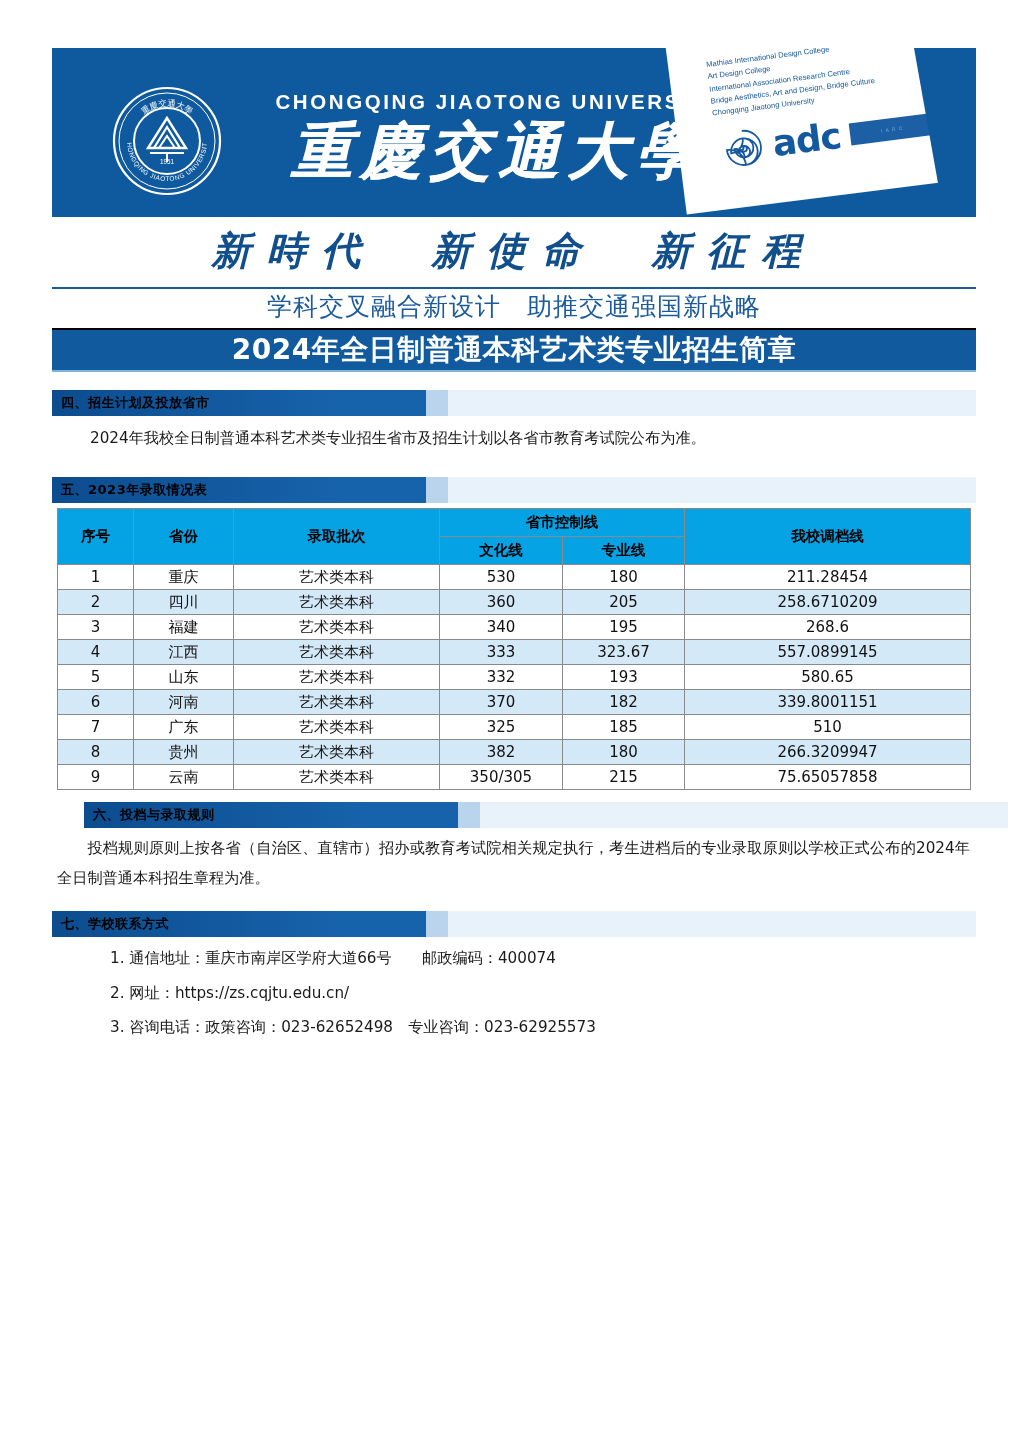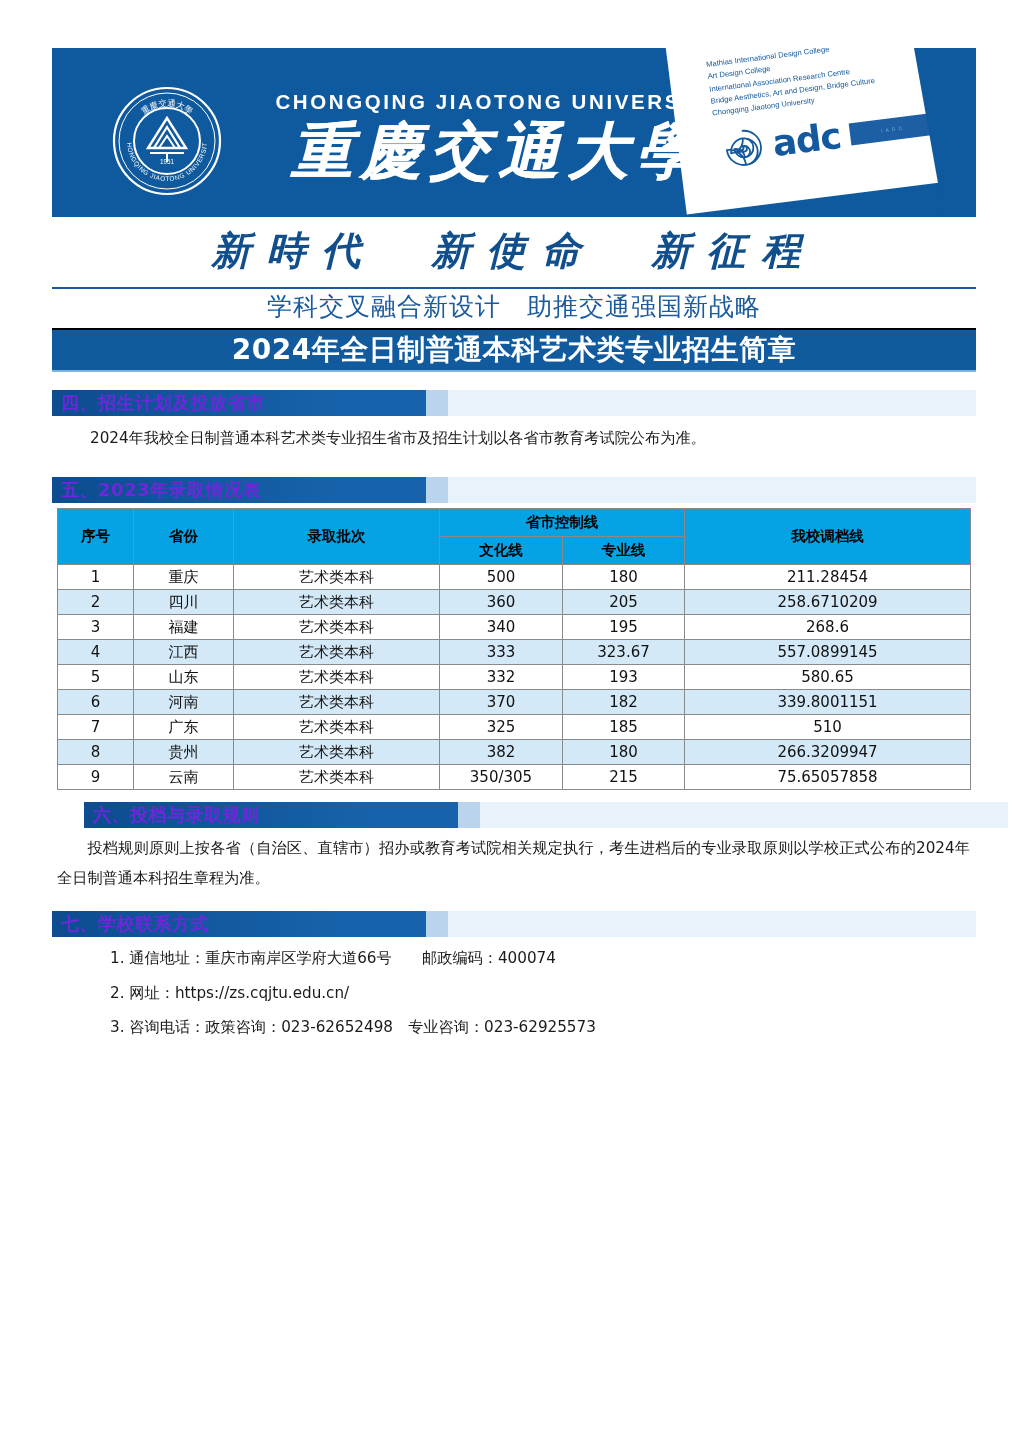--- a/index.html
+++ b/index.html
@@ -113,21 +113,21 @@
   .sec-head .midband {
     position:absolute; left:372px; top:0; width:24px; height:26px;
     background:#B9D4EC;
   }
   .sec-head .darkband {
     position:absolute; left:0; top:0; width:374px; height:26px;
     background: linear-gradient(to right,#0C4C8F 0%, #1763AB 78%, #1763AB 100%);
   }
   .sec-head .lbl {
     position:absolute; left:9px; top:0; height:26px; line-height:26px;
-    color:#6d28d9; font-size:18px; font-weight:bold; letter-spacing:0.5px;
+    color:#000000; font-size:13px; font-weight:bold; letter-spacing:0.5px;
     font-family:"DejaVu Sans","Liberation Sans",sans-serif; z-index:3;
   }
 
   
   .para {
     position:absolute; color:#1a1a1a; font-size:15.2px; line-height:1.95;
     font-family:"DejaVu Sans","Liberation Sans",sans-serif;
     text-align: justify;
   }
 
@@ -264,21 +264,21 @@
         <tr>
           <th>文化线</th>
           <th>专业线</th>
         </tr>
       </thead>
       <tbody id="tbody">
           <tr>
             <td>1</td>
             <td>重庆</td>
             <td>艺术类本科</td>
-            <td>500</td>
+            <td>530</td>
             <td>180</td>
             <td>211.28454</td>
           </tr>
           <tr class="alt">
             <td>2</td>
             <td>四川</td>
             <td>艺术类本科</td>
             <td>360</td>
             <td>205</td>
             <td>258.6710209</td>

